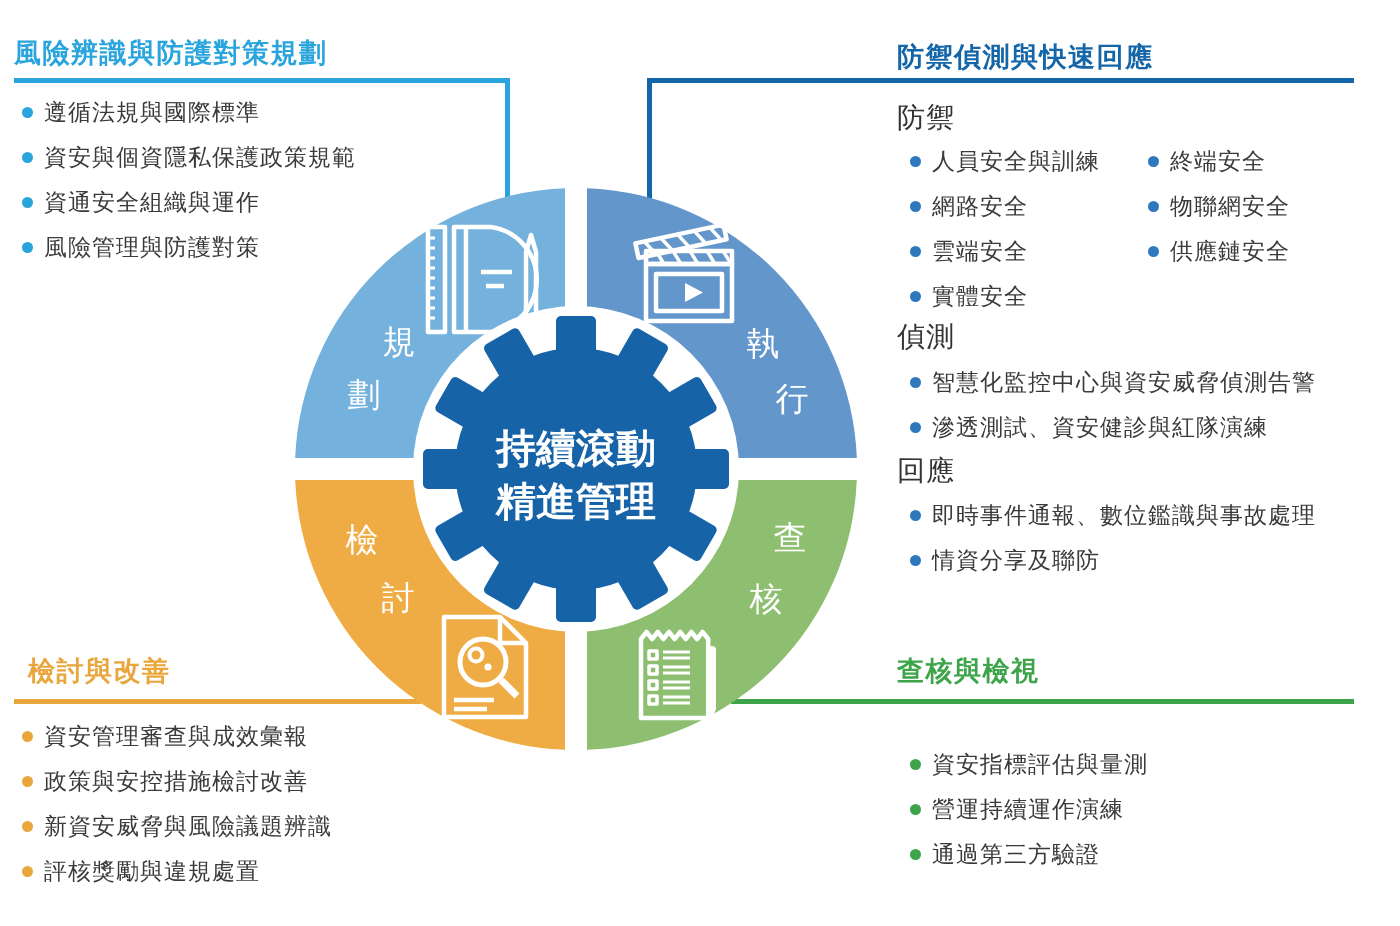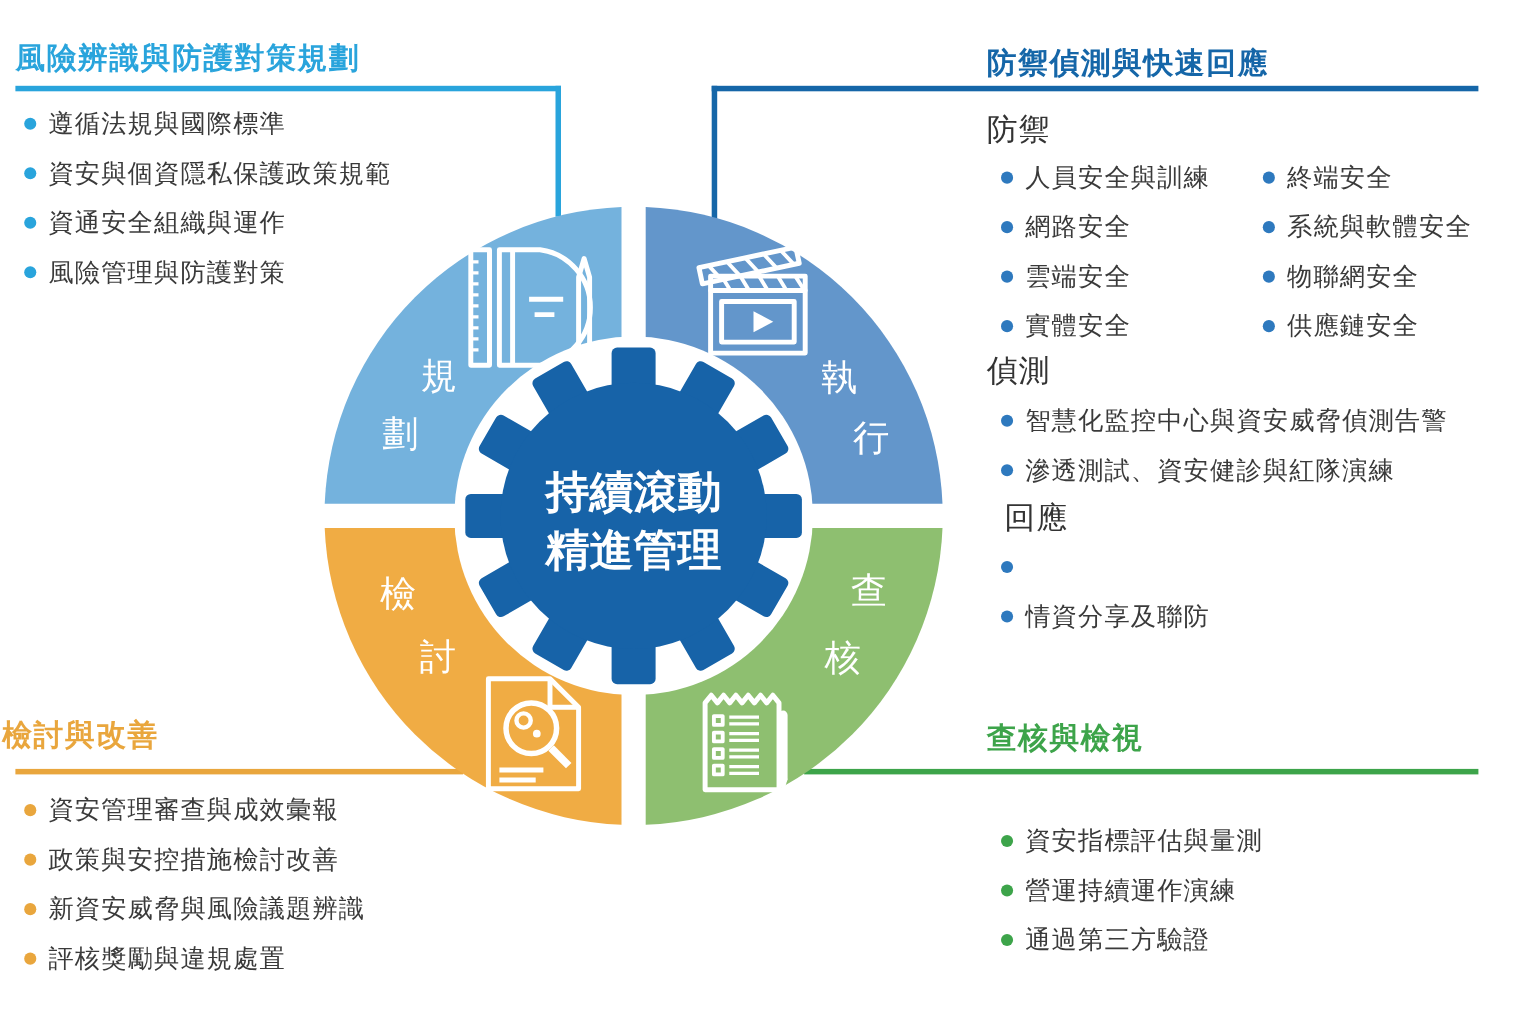--- a/index.html
+++ b/index.html
@@ -1,28 +1,29 @@
 <!DOCTYPE html>
 <html style="--plan-accent: #29a4dc; --plan-fill: #74b2dd; --defense-accent: #1566a8; --defense-dot: #2e79be; --do-fill: #6396cb; --review-accent: #e9a63d; --review-fill: #f0ac44; --audit-accent: #3da44a; --audit-fill: #8ebf70; --gear-fill: #1763a8; --text: #3a3a3a;"><head>
 <meta charset="utf-8">
 <style>
   html, body { margin: 0; padding: 0; background: #ffffff; }
   body { font-family: "Liberation Sans", "DejaVu Sans", sans-serif; }
   .canvas {
     position: relative; width: 1344px; height: 926px;
     background: #fff; overflow: hidden;
     color: var(--text, #3a3a3a);
+    padding-left: 10px;
   }
   .hd {
     position: absolute; margin: 0; font-size: 27px; font-weight: bold;
     letter-spacing: 1.5px; line-height: 34px; white-space: nowrap;
   }
   .hd-plan    { left: 14px;  top: 36px;  color: var(--plan-accent, #29a4dc); }
   .hd-defense { left: 897px; top: 40px;  color: var(--defense-accent, #1566a8); }
-  .hd-review  { left: 2px;  top: 654px; color: var(--review-accent, #e9a63d); font-family: Liberation Mono, monospace; }
+  .hd-review  { left: 28px;  top: 654px; color: var(--review-accent, #e9a63d); }
   .hd-audit   { left: 897px; top: 654px; color: var(--audit-accent, #3da44a); }
 
   .rule { position: absolute; }
   .rule-plan-h    { left: 14px;  top: 78px;  width: 496px; height: 5px; background: var(--plan-accent, #29a4dc); }
   .rule-plan-v    { left: 505px; top: 78px;  width: 5px;  height: 119px; background: var(--plan-accent, #29a4dc); }
   .rule-defense-h { left: 647px; top: 78px;  width: 753px; height: 5px; background: var(--defense-accent, #1566a8); }
   .rule-defense-v { left: 647px; top: 78px;  width: 5px;  height: 121px; background: var(--defense-accent, #1566a8); }
   .rule-review-h  { left: 14px;  top: 699px; width: 407px; height: 5px; background: var(--review-accent, #e9a63d); }
   .rule-audit-h   { left: 731px; top: 699px; width: 669px; height: 5px; background: var(--audit-accent, #3da44a); }
 
@@ -44,21 +45,21 @@
   .list-review .dot  { background: var(--review-accent, #e9a63d); }
   .list-audit   { left: 910px;  top: 714px; margin-top: 28px; }
   .list-audit .dot   { background: var(--audit-accent, #3da44a); }
 
   .sub {
     position: absolute; left: 897px; font-size: 28px; letter-spacing: 1px;
     color: #333; line-height: 27px; white-space: nowrap;
   }
   .sub-defense { top: 104px; }
   .sub-detect  { top: 323px; }
-  .sub-respond { top: 457px; margin-left: 16px; }
+  .sub-respond { top: 457px; }
 
   .wheel { position: absolute; left: 276px; top: 169px; width: 600px; height: 600px; }
   .wheel text { font-family: "Liberation Sans", "DejaVu Sans", sans-serif; }
   .qlabel { font-size: 33px; fill: #ffffff; text-anchor: middle; }
   .gear-text { font-size: 40px; font-weight: bold; fill: #ffffff; text-anchor: middle; }
   .icon { stroke: #ffffff; stroke-width: 4.5; fill: none; stroke-linejoin: round; }
 </style>
 </head>
 <body>
 
@@ -118,24 +119,20 @@
       </li>
   </ul>
 
   <ul class="list list-def-2">
     <li>
         <span class="dot"></span>
         <span>終端安全</span>
       </li>
     <li>
         <span class="dot"></span>
-        <span>系統與軟體安全</span>
-      </li>
-    <li>
-        <span class="dot"></span>
         <span>物聯網安全</span>
       </li>
     <li>
         <span class="dot"></span>
         <span>供應鏈安全</span>
       </li>
   </ul>
 
   <ul class="list list-detect">
     <li>
@@ -144,20 +141,21 @@
       </li>
     <li>
         <span class="dot"></span>
         <span>滲透測試、資安健診與紅隊演練</span>
       </li>
   </ul>
 
   <ul class="list list-respond">
     <li>
         <span class="dot"></span>
+        <span>即時事件通報、數位鑑識與事故處理</span>
       </li>
     <li>
         <span class="dot"></span>
         <span>情資分享及聯防</span>
       </li>
   </ul>
 
   <ul class="list list-review">
     <li>
         <span class="dot"></span>

